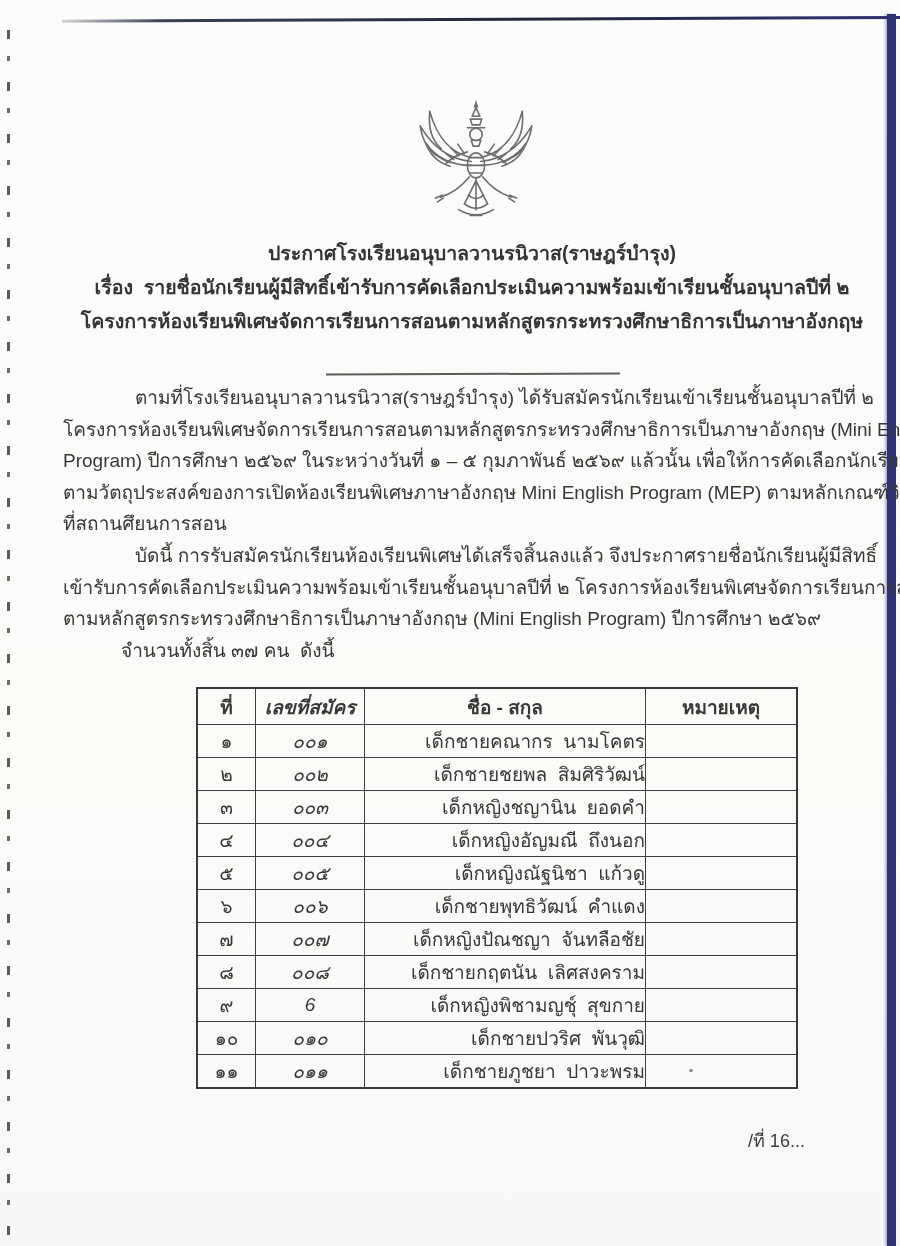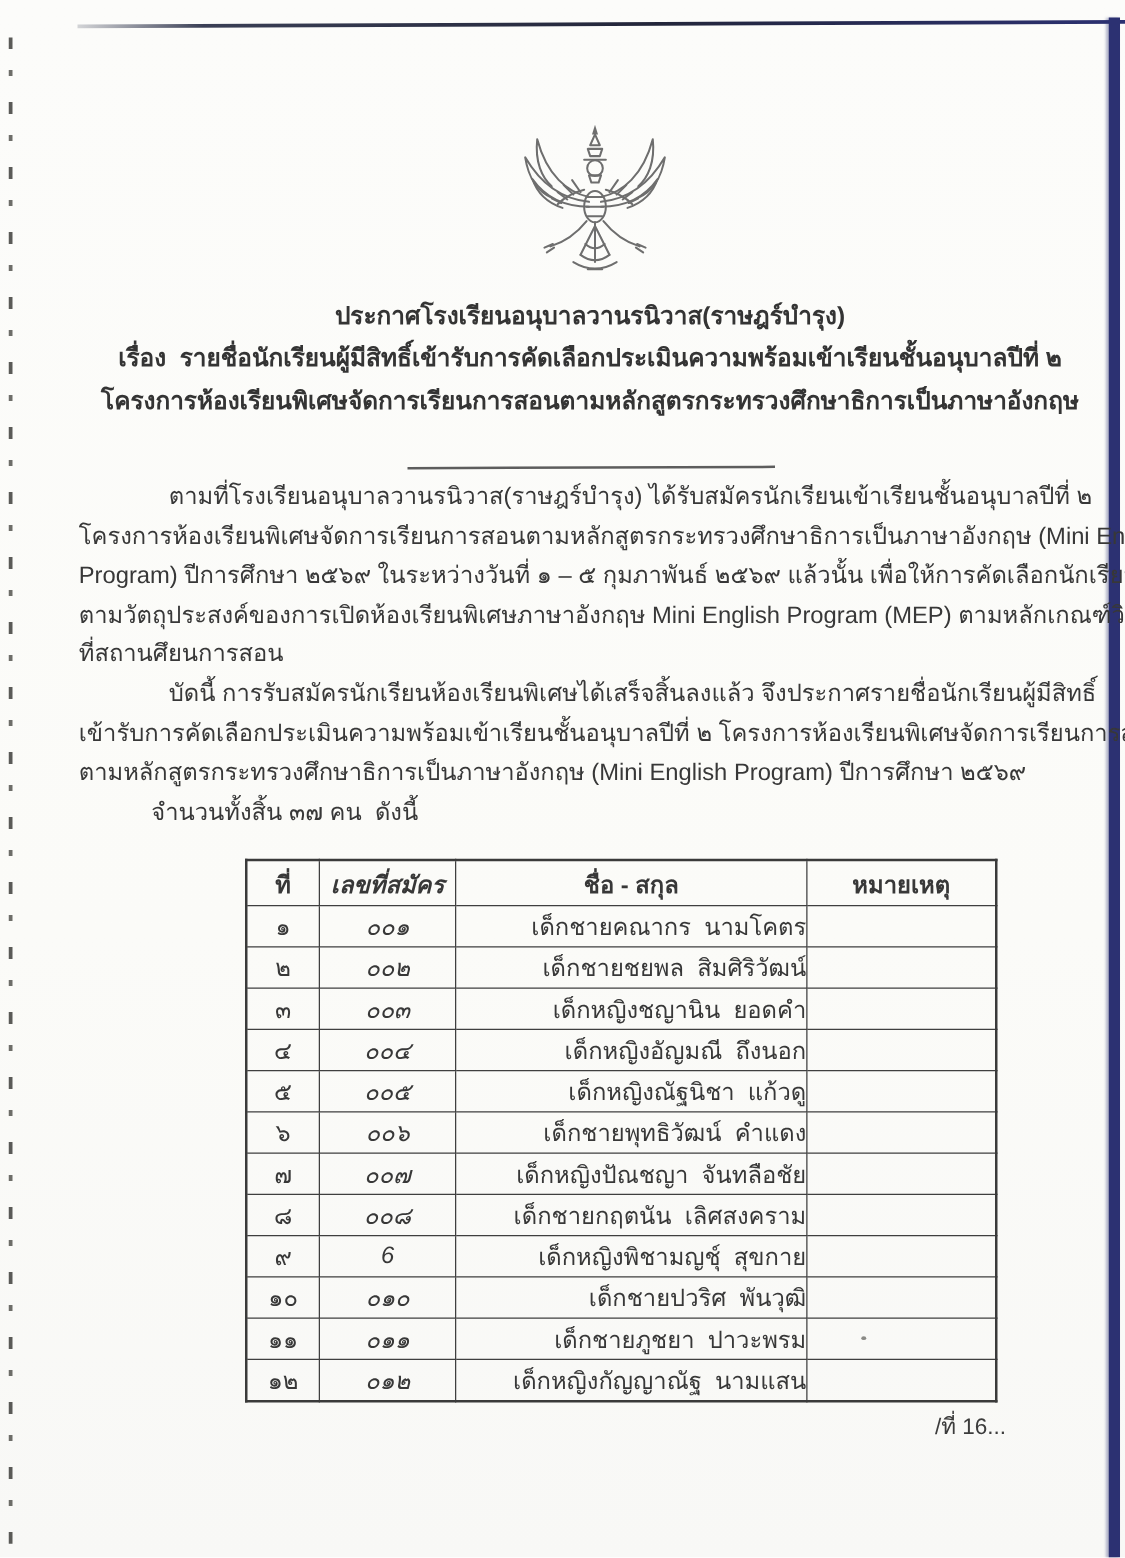--- a/index.html
+++ b/index.html
@@ -296,24 +296,18 @@
           <td class="col-app">๐๑๐</td>
           <td class="col-name">เด็กชายปวริศ  พันวุฒิ</td>
           <td class="col-note"></td>
         </tr>
         <tr>
           <td class="col-no">๑๑</td>
           <td class="col-app">๐๑๑</td>
           <td class="col-name">เด็กชายภูชยา  ปาวะพรม</td>
           <td class="col-note"></td>
         </tr>
-        <tr>
-          <td class="col-no">๑๒</td>
-          <td class="col-app">๐๑๒</td>
-          <td class="col-name">เด็กหญิงกัญญาณัฐ  นามแสน</td>
-          <td class="col-note"></td>
-        </tr>
       </tbody>
   </table>
 
   <div class="footer-marker">/ที่ 16...</div>
 
 </div>
 
 </body></html>

